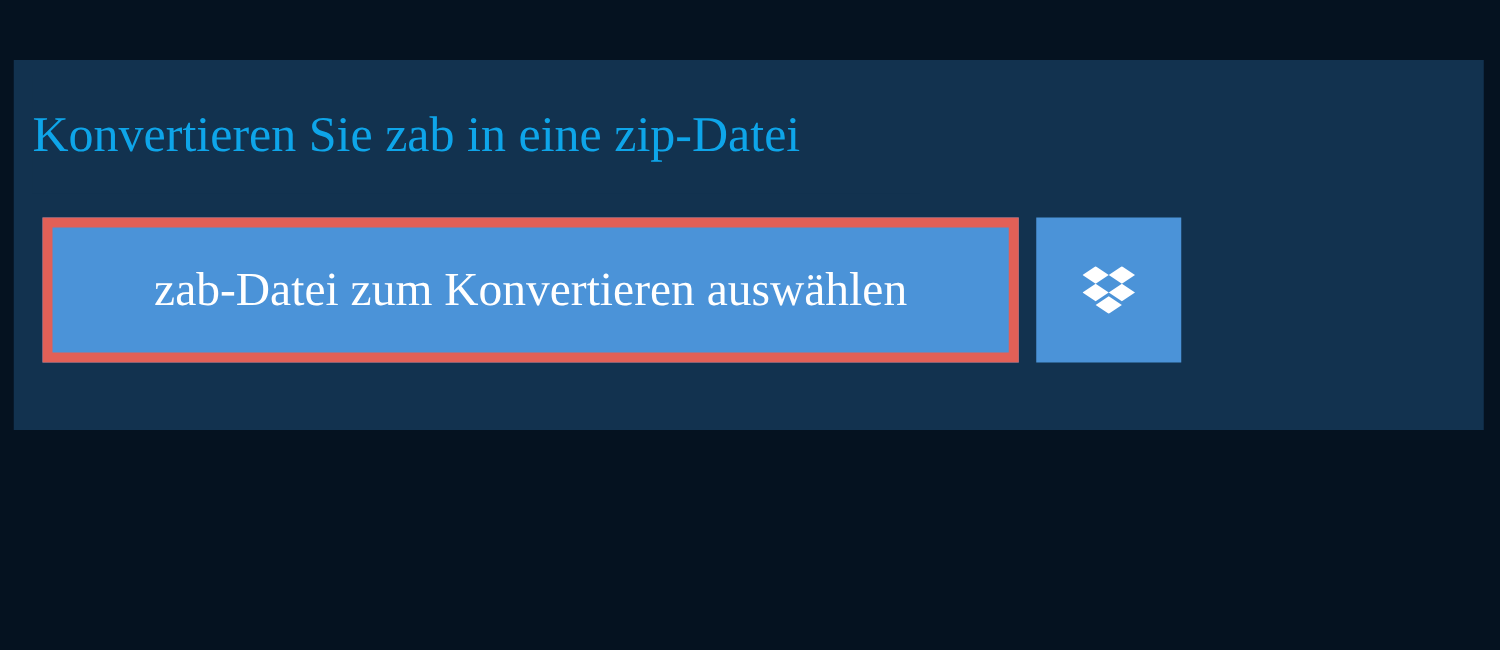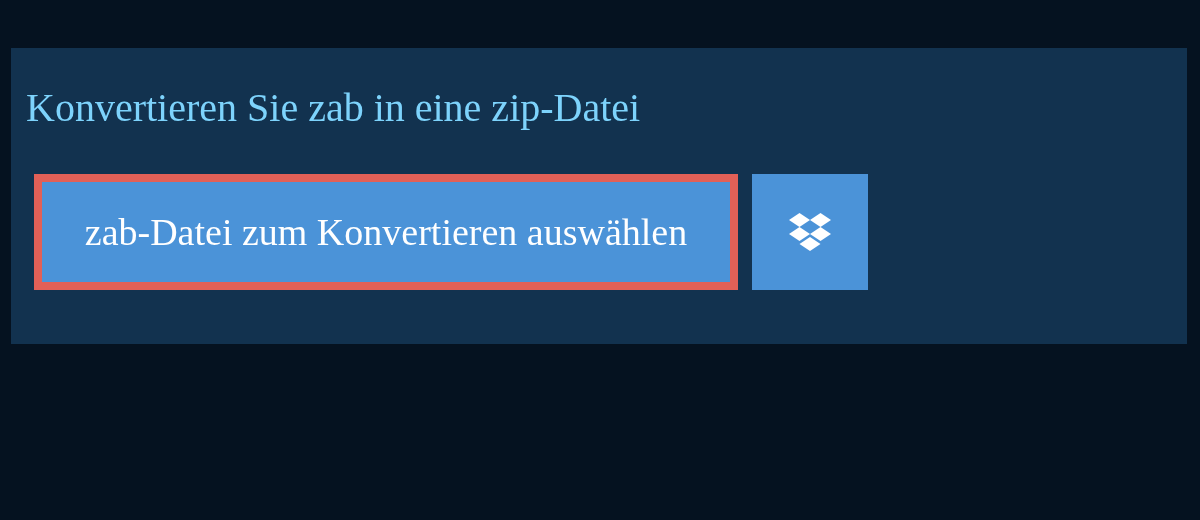--- a/index.html
+++ b/index.html
@@ -22,33 +22,33 @@
       height: 296px;
       background: #12324f;
     }
     .heading {
       position: absolute;
       left: 26px;
       top: 60px;
       width: 710px;
       padding: 24px 0 24px 0;
       background: #12324f;
-      color: #7dd3fc;
+      color: #0ea5e9;
       font-size: 40px;
       font-weight: 400;
     }
     .button-row {
       position: absolute;
       left: 34px;
       top: 174px;
       display: flex;
       align-items: stretch;
     }
     .select-button {
-      width: 704px;
+      width: 781px;
       height: 116px;
       background: #4b93d8;
       border: 8px solid #e26057;
       color: #ffffff;
       font-size: 38px;
       font-family: Georgia, 'Times New Roman', serif;
       font-weight: 400;
       display: flex;
       align-items: center;
       justify-content: center;

